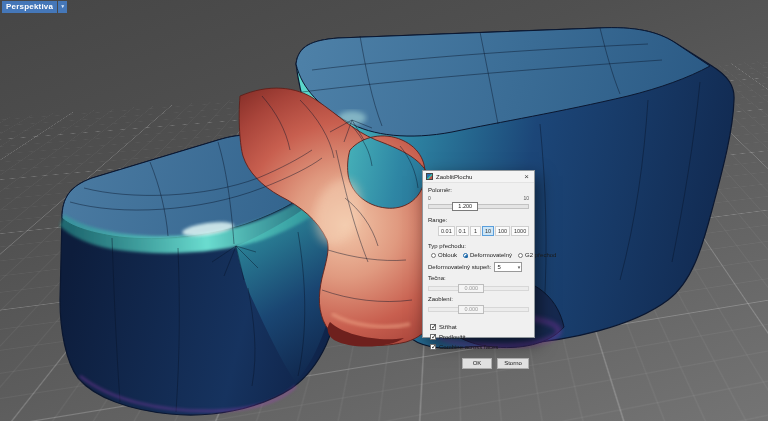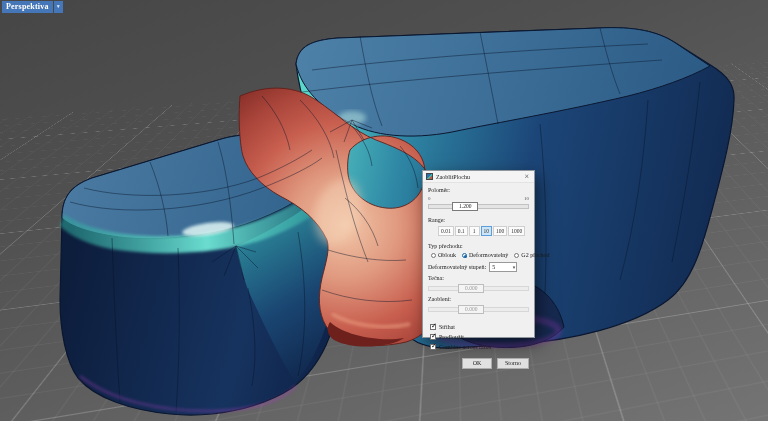--- a/index.html
+++ b/index.html
@@ -1,19 +1,19 @@
 <!DOCTYPE html>
 <html style="--accent: #4577b8; --viewport_top: #464646; --viewport_bottom: #747474; --box_top_blue: #40719a; --box_side_navy: #132c55; --edge_teal: #4fd2c5; --fillet_red: #c05a4c; --fillet_highlight: #f2c6a8; --fillet_dark: #8c322b; --rim_purple: #8c38b0; --range_selected_bg: #cde6f7; --range_selected_border: #5a9edb;"><head>
 <meta charset="utf-8">
 <style>
   html,body{margin:0;padding:0;background:#222;}
   *{box-sizing:border-box;}
   #stage{
     position:relative;width:768px;height:421px;overflow:hidden;
-    font-family:Liberation Serif, serif;
+    font-family:Liberation Sans, sans-serif;
     background:linear-gradient(160deg,var(--viewport_top,#464646) 0%,#505050 32%,#5d5d5d 58%,var(--viewport_bottom,#747474) 100%);
   }
   
   .floor{
     position:absolute;left:-45%;top:-58%;width:220%;height:330%;
     background:
       repeating-linear-gradient(0deg, rgba(255,255,255,.17) 0 1px, transparent 1px 130px),
       repeating-linear-gradient(90deg, rgba(255,255,255,.17) 0 1px, transparent 1px 130px),
       repeating-linear-gradient(0deg, rgba(255,255,255,.05) 0 1px, transparent 1px 26px),
       repeating-linear-gradient(90deg, rgba(255,255,255,.05) 0 1px, transparent 1px 26px);

